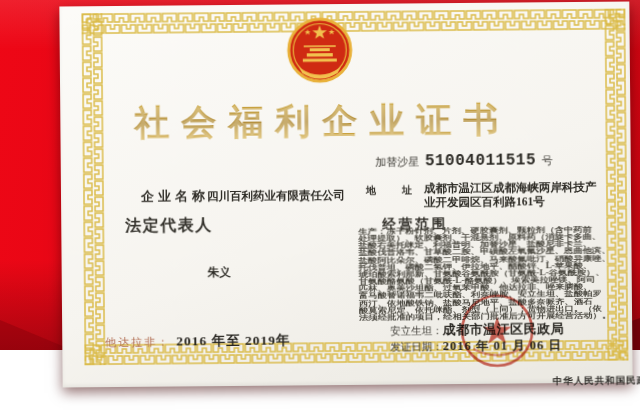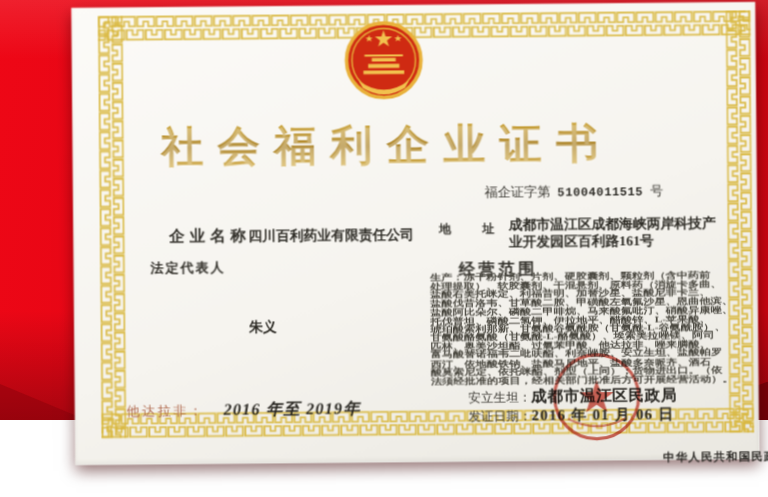--- a/index.html
+++ b/index.html
@@ -39,45 +39,45 @@
     font-size:35px; font-weight:bold; letter-spacing:12px; padding-left:12px;
     color:#b9912c;
     background:linear-gradient(180deg,#caa133 10%,#a87e1f 50%,#d8b24a 90%);
     -webkit-background-clip:text; background-clip:text; -webkit-text-fill-color:transparent;
     text-shadow:0 1px 1px rgba(255,255,255,.35);
   }
 
   .cert-no{ position:absolute; left:300px; top:149px; width:192px; text-align:right;
     font-size:11px; color:#3c3a34; }
   .cert-no .num{ font-family:"Liberation Mono","DejaVu Sans Mono",monospace;
-    font-weight:bold; font-size:10px; letter-spacing:.5px; margin:0 3px; color:#2e2c27;}
+    font-weight:bold; font-size:16px; letter-spacing:.5px; margin:0 3px; color:#2e2c27;}
 
   .lbl{ color:#33312b; font-weight:bold; }
   .company-lbl{ position:absolute; left:80px; top:182px; font-size:13px; letter-spacing:4px;}
   .company-val{ position:absolute; left:146px; top:184px; font-size:11.5px; font-weight:bold; color:#2d2b25;}
-  .rep-lbl{ position:absolute; left:64px; top:210px; font-size:11px; letter-spacing:1.5px;}
+  .rep-lbl{ position:absolute; left:64px; top:210px; font-size:16px; letter-spacing:1.5px;}
   .rep-val{ position:absolute; left:146px; top:212px; font-size:11.5px; font-weight:bold; color:#2d2b25;margin-top:48px;}
 
   .addr-lbl{ position:absolute; left:305px; top:180px; font-size:10px; letter-spacing:26px; white-space:nowrap;}
   .addr-val{ position:absolute; left:363px; top:179px; width:200px;
     font-size:11.5px; font-weight:bold; line-height:13.5px; color:#2d2b25;}
   .scope-lbl{ position:absolute; left:321px; top:212px; font-size:13.5px; letter-spacing:3px;}
 
   .scope{ position:absolute; left:297px; top:225px; width:262px; color:#4a4840;}
   .scope-line{ font-size:7.2px; line-height:7.15px; white-space:nowrap;
     transform:scaleX(1.30); transform-origin:left center; font-weight:bold;}
 
   .issuer-line{ position:absolute; left:328px; top:318px; font-size:10.5px; color:#3c3a34;}
   .issuer-line .val{ font-size:13px; font-weight:bold; color:#26241f; letter-spacing:.5px;}
   .date-line{ position:absolute; left:328px; top:335px; font-size:10.5px; color:#3c3a34;}
   .date-line .val{ font-size:12.5px; font-weight:bold; color:#26241f; letter-spacing:1px;}
 
   .validity{ position:absolute; left:43px; top:327px; font-size:11px;}
   .validity .vlbl{ color:#b06a4e; letter-spacing:2px; }
-  .validity .val{ font-size:13.5px; font-weight:bold; color:#26241f; margin-left:16px; letter-spacing:1px;font-style:italic;}
+  .validity .val{ font-size:13.5px; font-weight:bold; color:#26241f; margin-left:6px; letter-spacing:1px;}
 
   .footer{ position:absolute; left:426px; top:373px; width:190px; text-align:right;
     font-size:9.5px; font-weight:bold; letter-spacing:1px; color:#2b2925;}
 
   .seal{ position:absolute; left:397px; top:290px; width:76px; height:76px;
     opacity:.78; mix-blend-mode:multiply; }
 </style>
 </head>
 <body>
 
@@ -137,21 +137,21 @@
       <path d="M17 34 h32" stroke="#f2c14e" stroke-width="1.6"></path>
       <rect x="23" y="36" width="20" height="3" fill="#f2c14e"></rect>
       <rect x="20" y="41" width="26" height="3.4" fill="#f2c14e"></rect>
       <rect x="16" y="46.5" width="34" height="3" fill="#f2c14e"></rect>
       <path d="M12 55 q21 15 42 0 l-3.5 6 q-17.5 11 -35 0 z" fill="#f2c14e"></path>
     </svg>
 
     <div class="title">社会福利企业证书</div>
 
     <div class="cert-no">
-      <span>福企证字第</span>
+      <span>加替沙星</span>
       <span class="num">51004011515</span>
       <span>号</span>
     </div>
 
     <div class="lbl company-lbl">企业名称</div>
     <div class="company-val">四川百利药业有限责任公司</div>
 
     <div class="lbl rep-lbl">法定代表人</div>
     <div class="rep-val">朱义</div>
 

